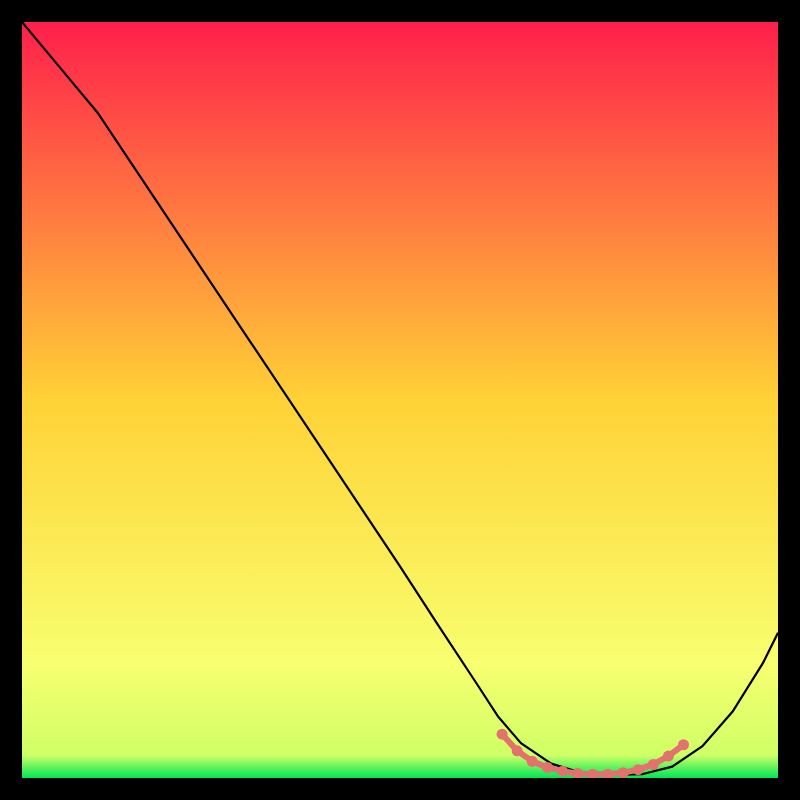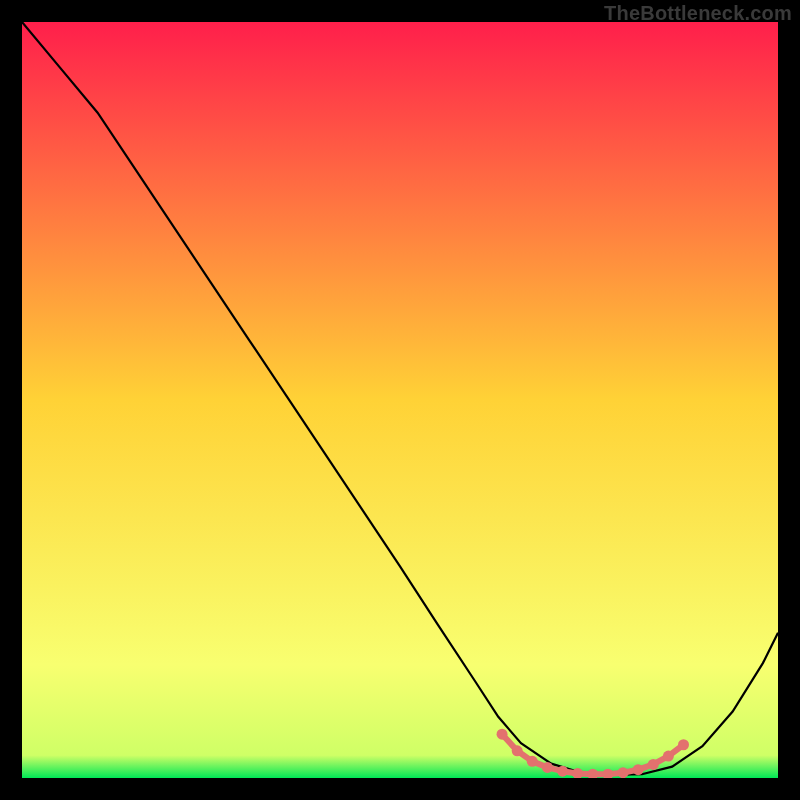--- a/index.html
+++ b/index.html
@@ -33,21 +33,20 @@
     top: 22px;
     width: 756px;
     height: 756px;
   }
   svg { display: block; }
 </style>
 </head>
 <body>
 
 <div class="outer">
-  <div class="watermark">TheBottleneck.com</div>
   <div class="plot">
     <svg id="svg" width="756" height="756" viewBox="0 0 756 756">
       <defs>
         <linearGradient id="bg-grad" x1="0" y1="0" x2="0" y2="1">
             <stop offset="0%" stop-color="#ff1f4b"></stop>
             <stop offset="50%" stop-color="#ffd236"></stop>
             <stop offset="85%" stop-color="#f8ff70"></stop>
             <stop offset="97%" stop-color="#cfff66"></stop>
             <stop offset="100%" stop-color="#00e756"></stop>
           </linearGradient>

